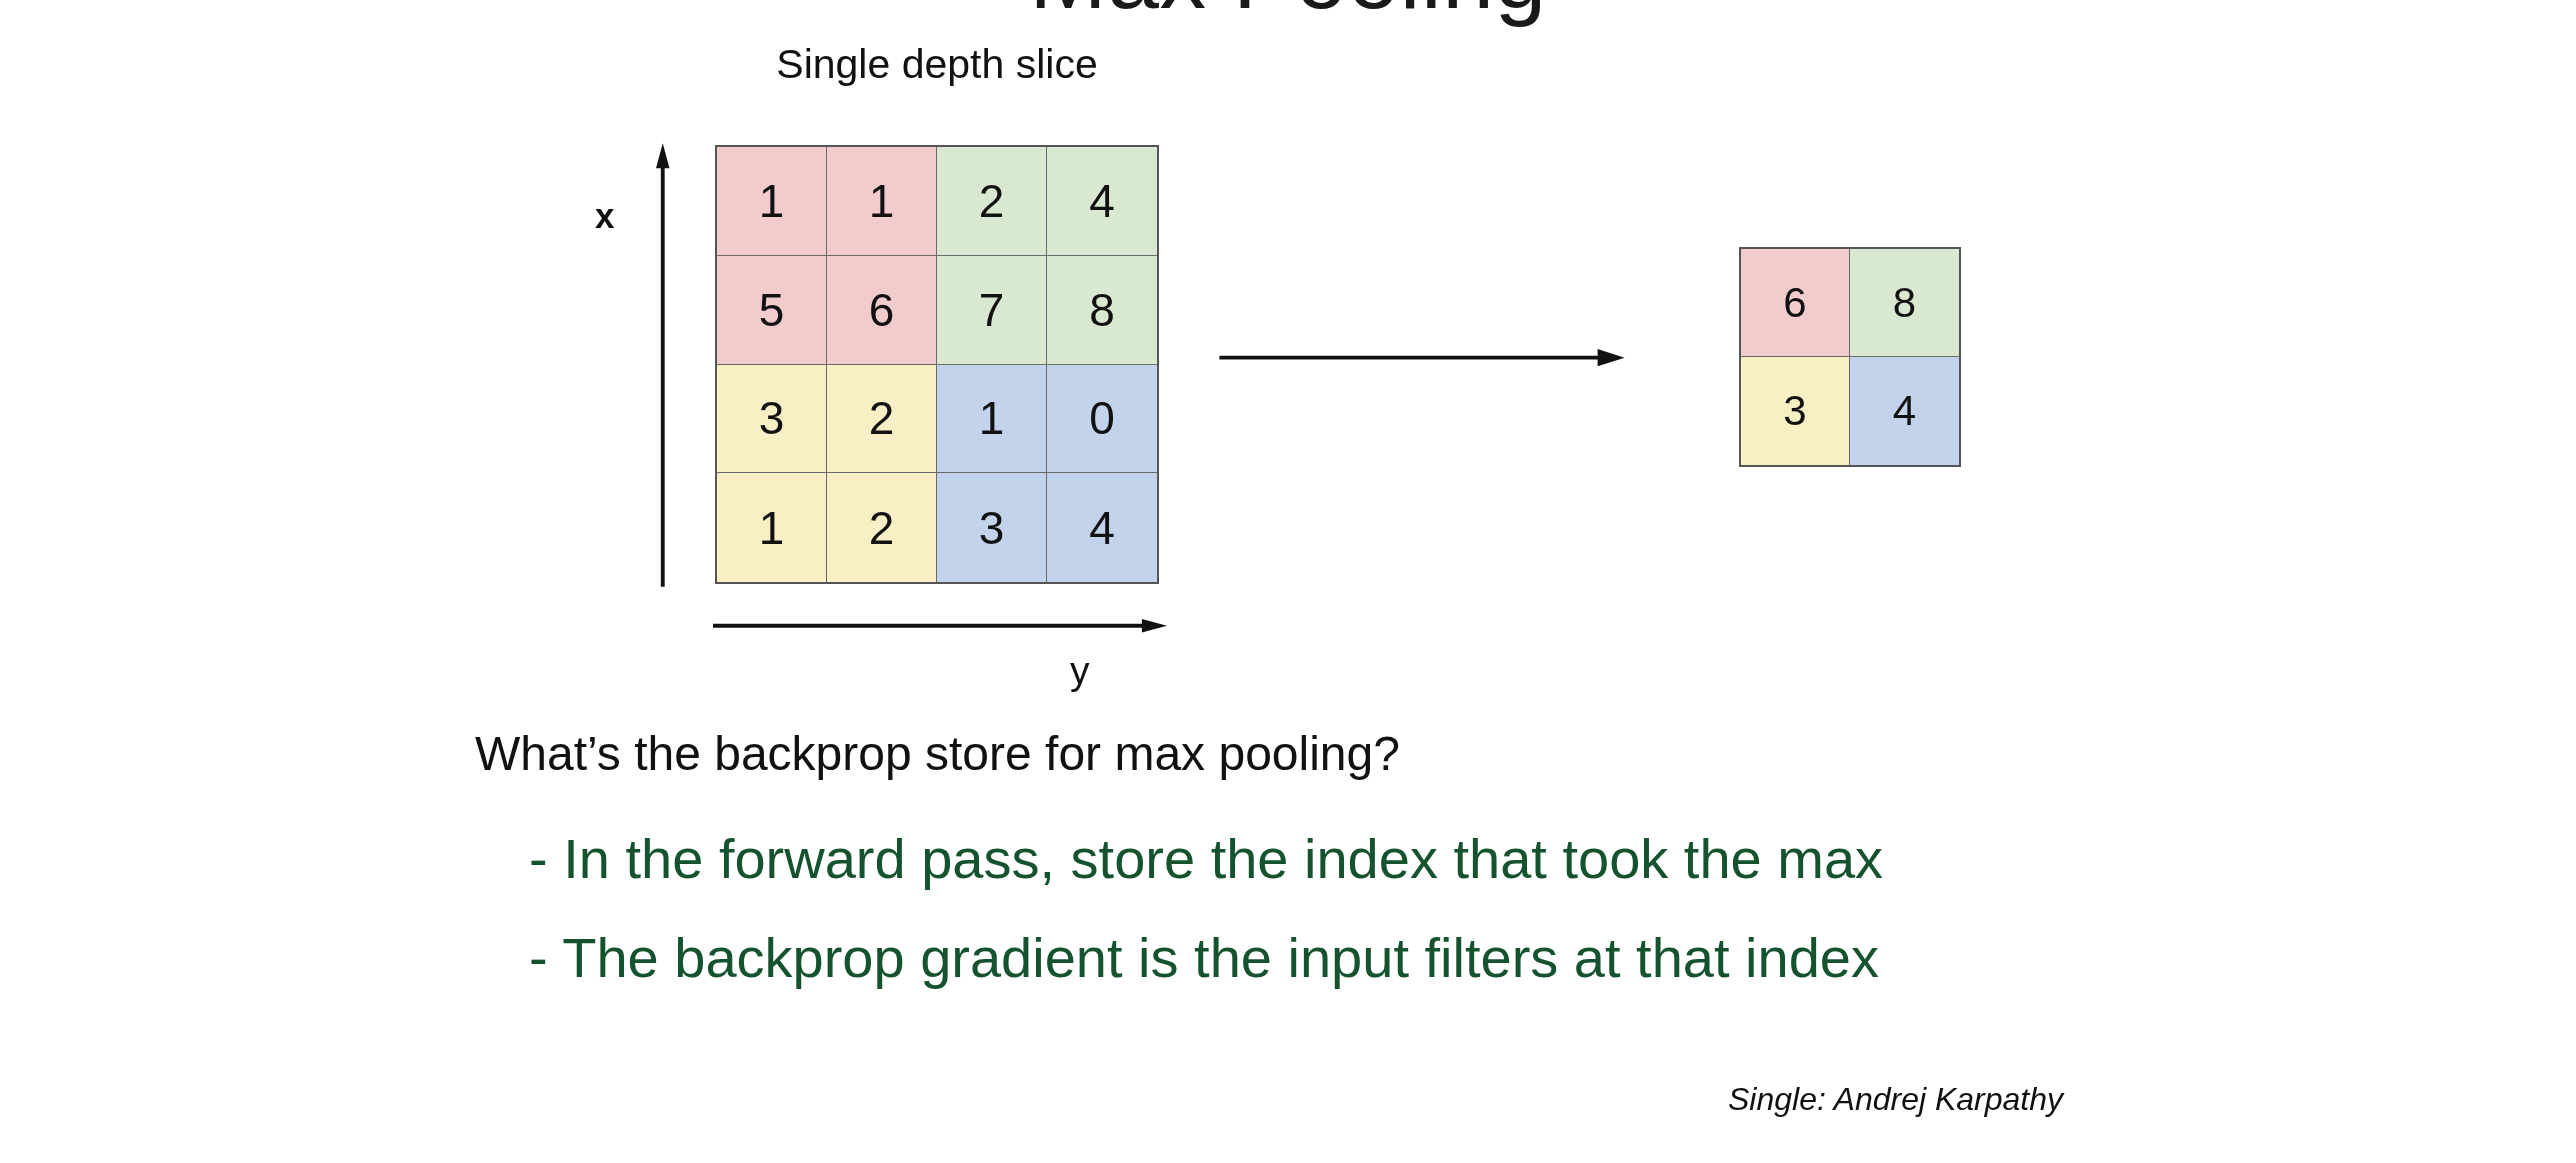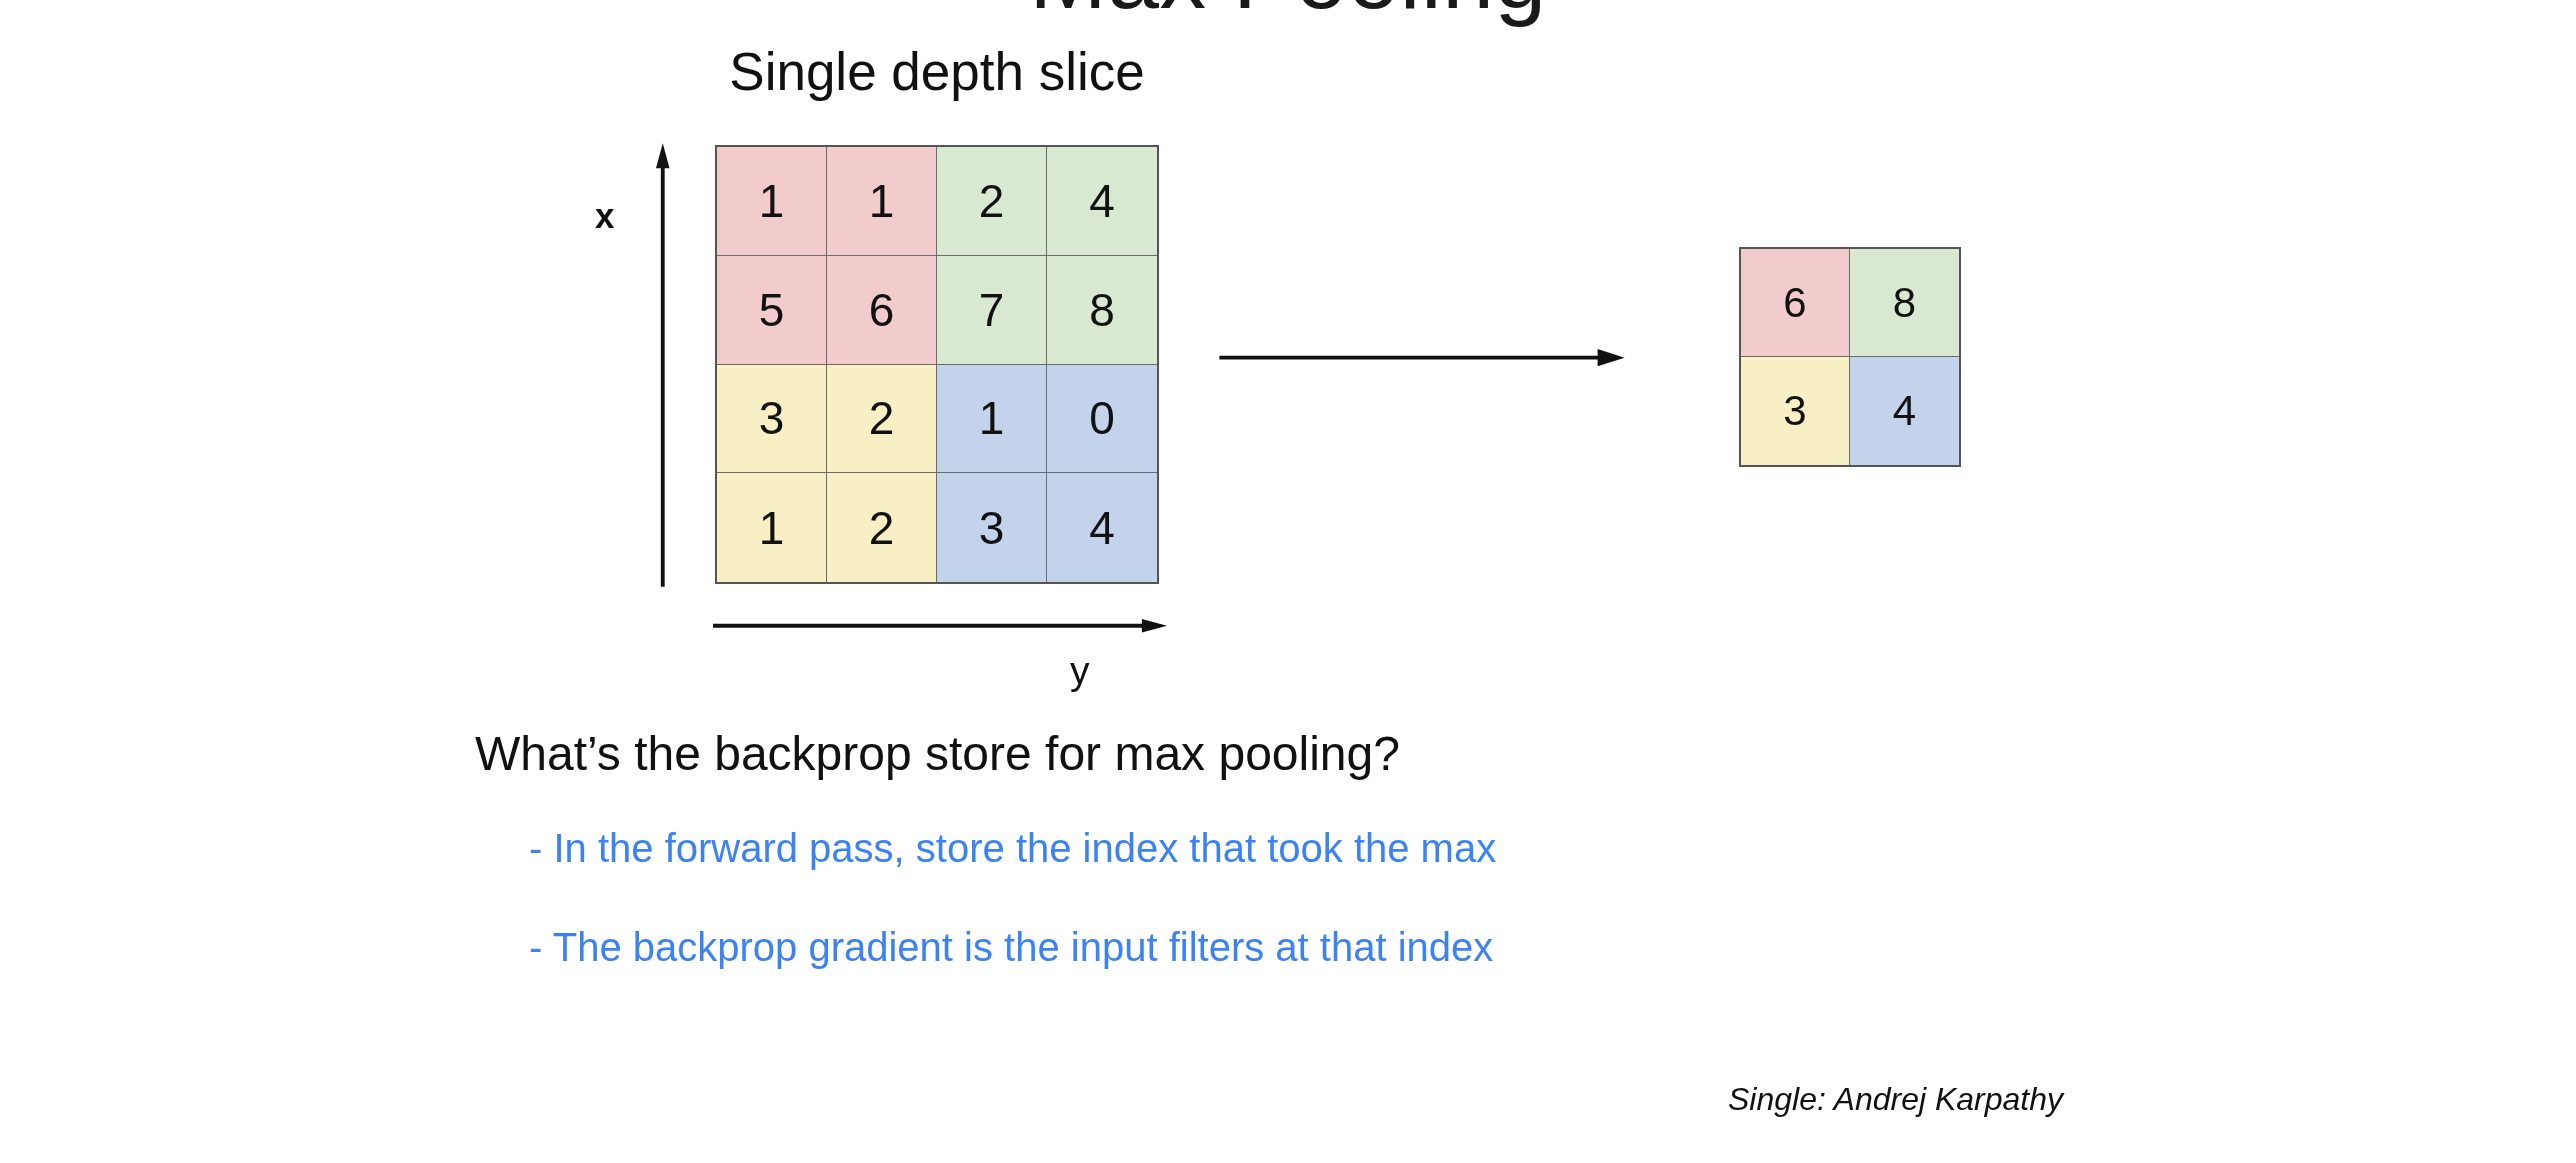--- a/index.html
+++ b/index.html
@@ -39,21 +39,21 @@
     width: 2576px;
     height: 715px;
   }
 
   #single-depth-slice-label {
     position: absolute;
     left: 715px;
     top: 41px;
     width: 444px;
     text-align: center;
-    font-size: 53px;
+    font-size: 41px;
     color: #111111;
     white-space: nowrap;
   }
 
   
   #input-grid {
     position: absolute;
     left: 715px;
     top: 145px;
     width: 444px;
@@ -165,22 +165,22 @@
     position: absolute;
     left: 475px;
     top: 0px;
     font-size: 48px;
     color: #111111;
     white-space: nowrap;
   }
   .bullet-line {
     position: absolute;
     left: 529px;
-    font-size: 40px;
-    color: #3b82f6;
+    font-size: 56px;
+    color: #14532d;
     white-space: nowrap;
   }
   #bullet-0 { top: 100px; }
   #bullet-1 { top: 199px; }
 
   #figure-credit {
     position: absolute;
     left: 1728px;
     top: 1081px;
     font-size: 32px;

